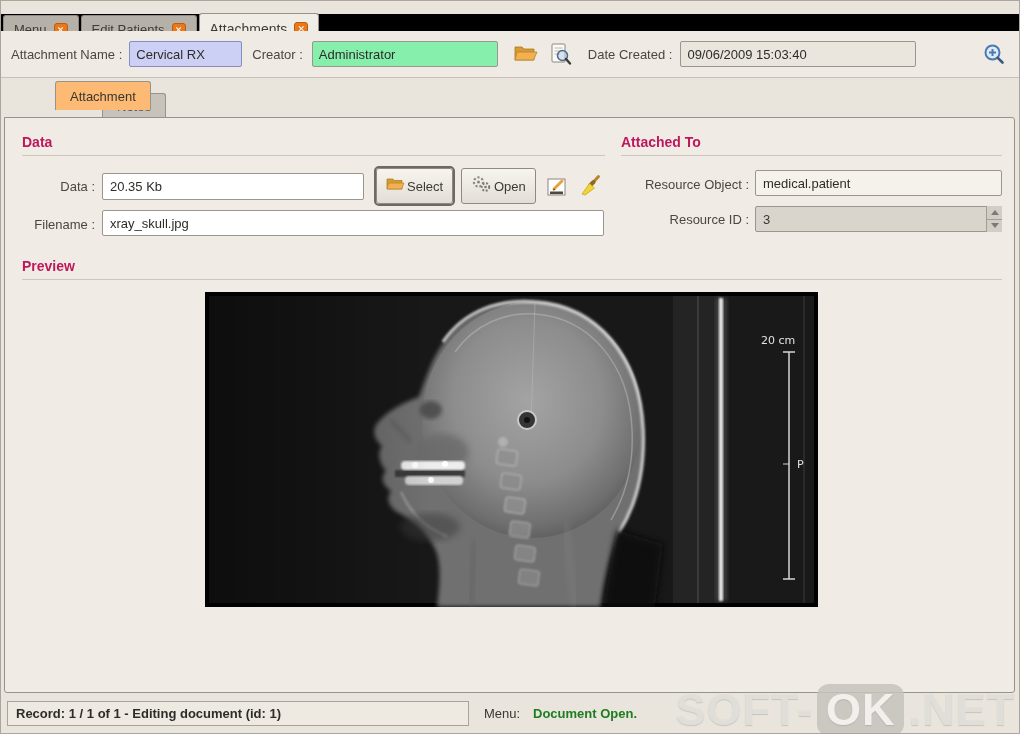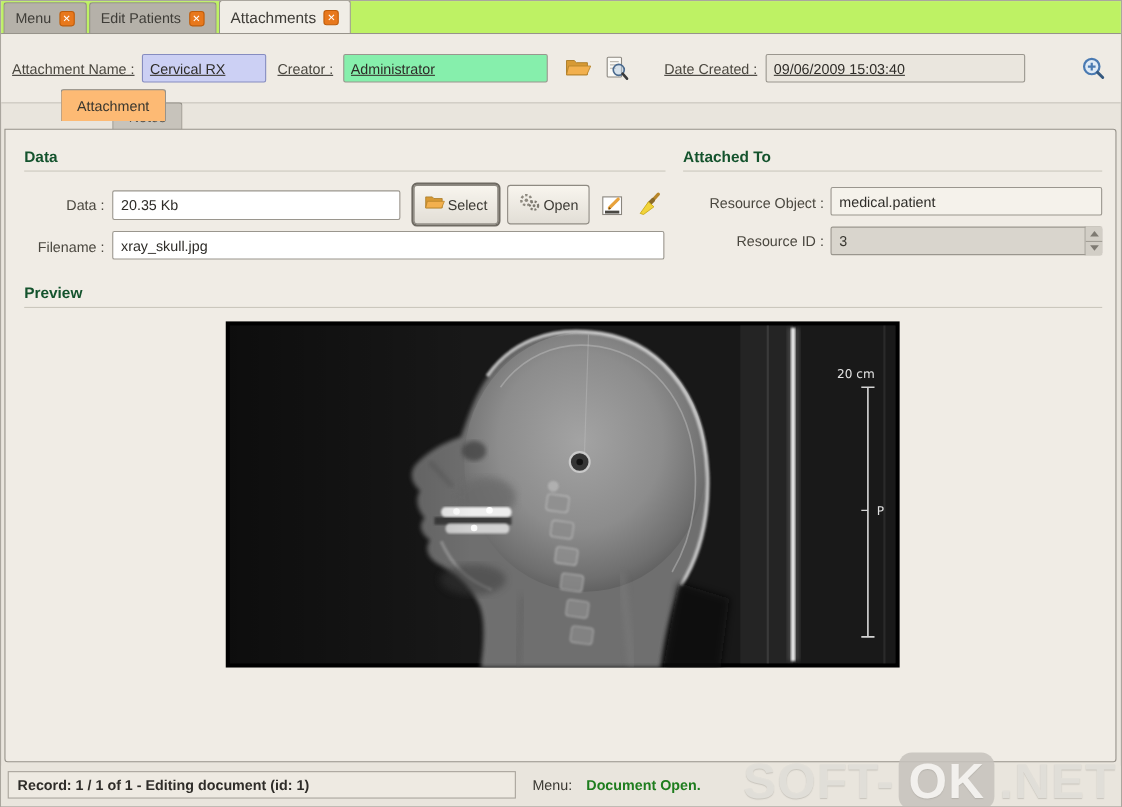--- a/index.html
+++ b/index.html
@@ -1,41 +1,41 @@
 <!DOCTYPE html>
 <html><head>
 <meta charset="utf-8">
 <style>
   * { margin:0; padding:0; box-sizing:border-box; }
   html,body { width:1020px; height:734px; }
   body { font-family:"Liberation Sans","DejaVu Sans",sans-serif; font-size:13px; color:#3c3a35; }
   .app { position:relative; width:1020px; height:734px; background:#e9e5dd; overflow:hidden; border:1px solid #aaa69e; }
 
   
-  .tabstrip { position:absolute; top:0; left:0; right:0; height:30px; background:#bef264; border-bottom:1px solid #97938b; display:flex; align-items:flex-end; }
+  .tabstrip { position:absolute; top:13px; left:0; right:0; height:30px; background:#000000; border-bottom:1px solid #97938b; display:flex; align-items:flex-end; }
   .wtab { display:inline-flex; align-items:center; gap:7px; height:28px; padding:0 10px; background:#b5b1a9; border:1px solid #908c84; border-bottom:none; margin-left:2px; color:#3e3c37; cursor:default; border-radius:3px 3px 0 0; }
   .wtab.active { background:#f0ede6; height:30px; font-size:14px; border-color:#97938b; }
   .close-btn { width:14px; height:14px; background:#e8781c; border:1px solid #bf5c09; border-radius:3px; color:#fff; font-size:9px; font-weight:bold; line-height:12px; text-align:center; }
 
   
-  .toolbar { position:absolute; top:30px; left:0; right:0; height:63px; background:#efebe4; border-bottom:1px solid #c6c2ba; display:flex; align-items:center; padding:0 10px;text-decoration:underline; }
+  .toolbar { position:absolute; top:30px; left:0; right:0; height:47px; background:#efebe4; border-bottom:1px solid #c6c2ba; display:flex; align-items:center; padding:0 10px; }
   .tb-label { color:#4a473f; white-space:nowrap; }
   .entry { height:26px; border:1px solid #9a968e; border-radius:2px; background:#86efac; padding:0 6px; font-family:inherit; font-size:13px; color:#2e2c28; }
   .entry.name { width:113px; background:#ccd0f4; border-color:#868cc0; margin:0 10px 0 7px; }
   .entry.creator { width:186px; margin:0 12px 0 9px; }
   .entry.date { width:236px; background:#eae6de; margin-left:8px; }
   .icon-btn { display:inline-flex; align-items:center; justify-content:center; width:30px; height:30px; border-radius:3px; }
 
   
   .nb-tab { position:absolute; border:1px solid #97938b; border-bottom:none; border-radius:3px 3px 0 0; padding:0 14px; display:flex; align-items:center; }
   .nb-tab.attachment { left:6px; top:80px; height:29px; background:#fdba74; z-index:3; color:#38362f;margin-left:48px; }
   .nb-tab.notes { left:101px; top:92px; height:25px; background:#c7c3bb; z-index:1; color:#56534c; }
   .panel { position:absolute; left:3px; right:4px; top:116px; height:576px; background:#f0ece5; border:1px solid #97938b; border-radius:0 3px 3px 3px; z-index:2; }
 
-  .sect-title { position:absolute; font-weight:bold; color:#14532d; font-size:14px; }
+  .sect-title { position:absolute; font-weight:bold; color:#be185d; font-size:14px; }
   .sect-line { position:absolute; height:1px; background:#cbc7bd; }
   .fld-label { position:absolute; color:#4a473f; text-align:right; }
   .p-entry { position:absolute; height:27px; border:1px solid #9a968e; border-radius:2px; background:#fff; padding:0 7px; font-family:Liberation Sans, sans-serif; font-size:13px; color:#2e2c28; }
 
   .gtk-btn { position:absolute; height:36px; display:inline-flex; align-items:center; gap:2px; padding:0 9px; background:linear-gradient(#f8f5ee,#e2ded6); border:1px solid #8e8a82; border-radius:3px; color:#3c3a34; font-size:13px; }
   .gtk-btn.focus { outline:2px solid #6e6a62; outline-offset:0; }
 
   .spin-entry { background:#d9d5cd; color:#3a3832; padding-right:18px; }
   .spin-col { position:absolute; right:0; top:0; bottom:0; width:16px; border-left:1px solid #a29e96; display:flex; flex-direction:column; }
   .spin-cell { flex:1; background:#d2cec6; display:flex; align-items:center; justify-content:center; }
@@ -90,21 +90,21 @@
       <svg width="25" height="25" viewBox="0 0 25 25">
         <rect x="4" y="2" width="13" height="18" rx="1" fill="#fbfaf6" stroke="#8c8880" stroke-width="1"></rect>
         <line x1="6.5" y1="6" x2="14.5" y2="6" stroke="#bcb8b0" stroke-width="1"></line>
         <line x1="6.5" y1="9" x2="14.5" y2="9" stroke="#bcb8b0" stroke-width="1"></line>
         <line x1="6.5" y1="12" x2="12" y2="12" stroke="#bcb8b0" stroke-width="1"></line>
         <circle cx="14.5" cy="13.5" r="5" fill="rgba(185,205,225,0.55)" stroke="#4a6a8e" stroke-width="1.5"></circle>
         <line x1="18" y1="17" x2="22" y2="21.5" stroke="#3a3a3a" stroke-width="2.4" stroke-linecap="round"></line>
       </svg>
     </span>
 
-    <span class="tb-label" style="margin-left:28px;">Date Created :</span>
+    <span class="tb-label" style="margin-left:12px;">Date Created :</span>
     <input class="entry date" value="09/06/2009 15:03:40" style="">
 
     <span class="icon-btn" style="margin-left:auto;">
       <svg width="23" height="23" viewBox="0 0 23 23">
         <circle cx="9.5" cy="9.5" r="7" fill="#dfeaf5" stroke="#4a7ab2" stroke-width="2"></circle>
         <line x1="6" y1="9.5" x2="13" y2="9.5" stroke="#4a7ab2" stroke-width="2"></line>
         <line x1="9.5" y1="6" x2="9.5" y2="13" stroke="#4a7ab2" stroke-width="2"></line>
         <line x1="14.8" y1="14.8" x2="19.5" y2="19.5" stroke="#36597f" stroke-width="2.6" stroke-linecap="round"></line>
       </svg>
     </span>

